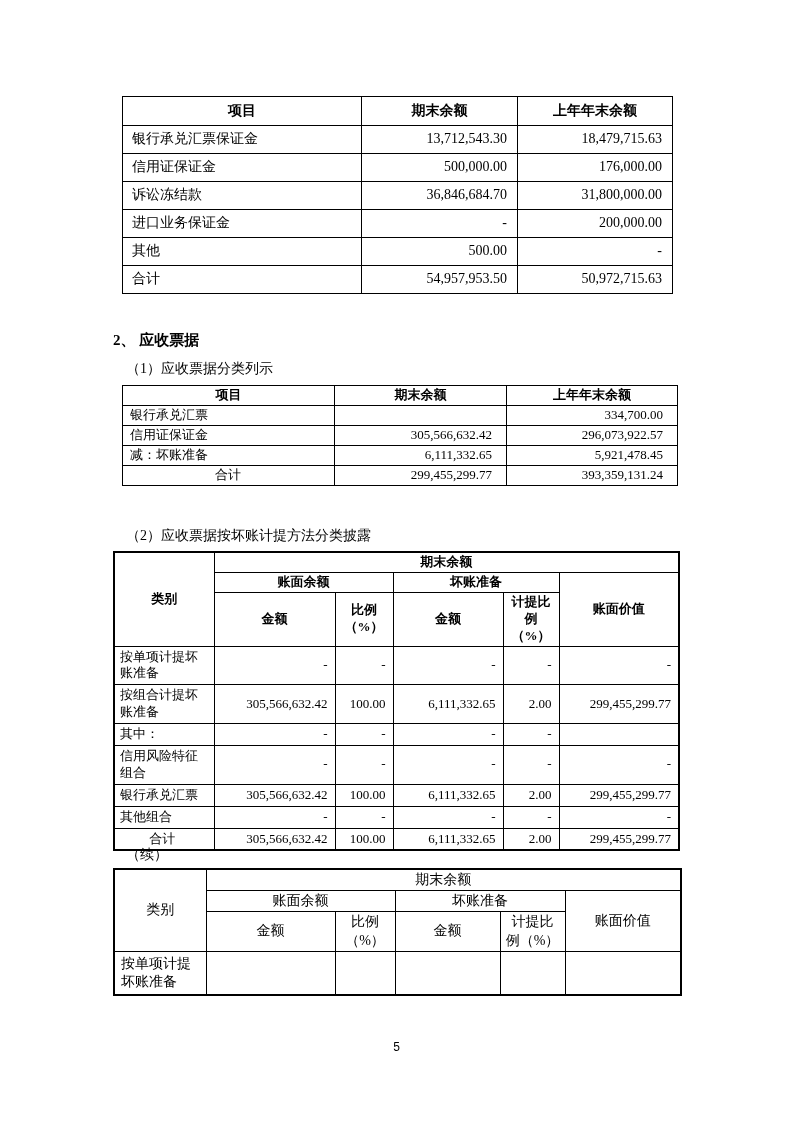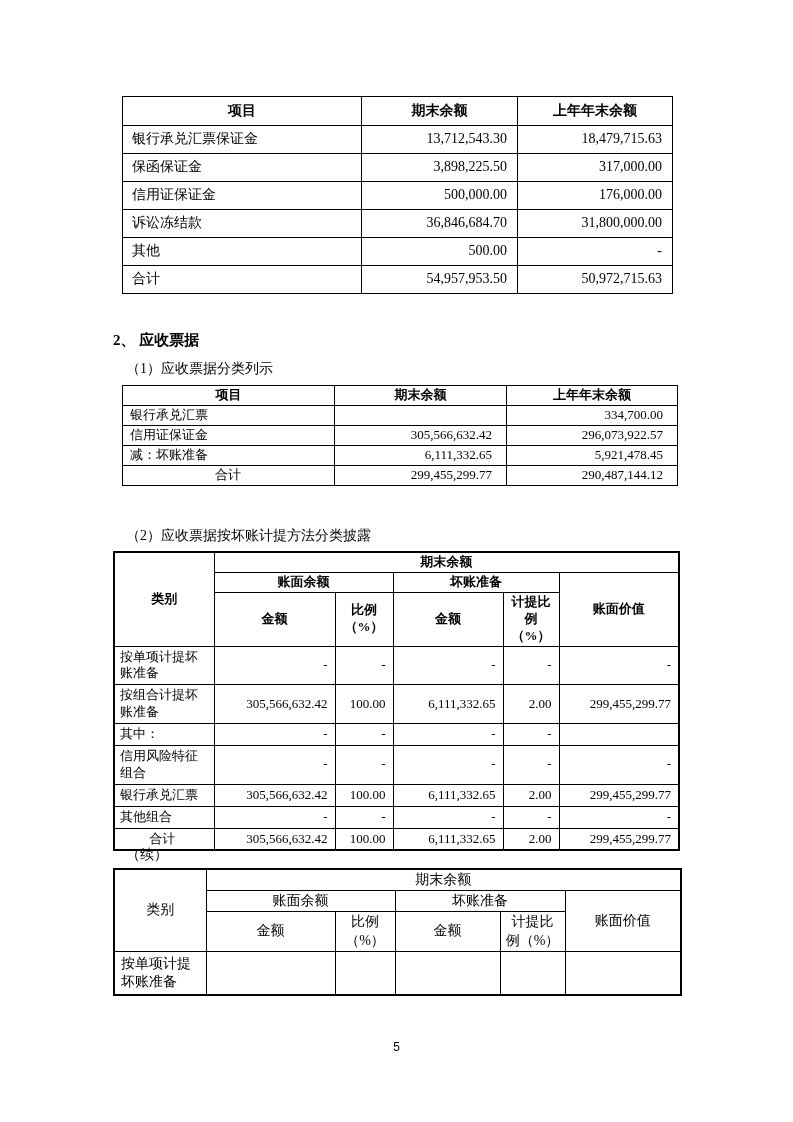--- a/index.html
+++ b/index.html
@@ -77,33 +77,33 @@
       <th>上年年末余额</th>
     </tr>
   </thead>
   <tbody>
       <tr>
         <td class="lbl">银行承兑汇票保证金</td>
         <td class="num">13,712,543.30</td>
         <td class="num">18,479,715.63</td>
       </tr>
       <tr>
-        <td class="lbl">保函保证金</td>
-        <td class="num">3,898,225.50</td>
-        <td class="num">317,000.00</td>
-      </tr>
-      <tr>
         <td class="lbl">信用证保证金</td>
         <td class="num">500,000.00</td>
         <td class="num">176,000.00</td>
       </tr>
       <tr>
         <td class="lbl">诉讼冻结款</td>
         <td class="num">36,846,684.70</td>
         <td class="num">31,800,000.00</td>
+      </tr>
+      <tr>
+        <td class="lbl">进口业务保证金</td>
+        <td class="num">-</td>
+        <td class="num">200,000.00</td>
       </tr>
       <tr>
         <td class="lbl">其他</td>
         <td class="num">500.00</td>
         <td class="num">-</td>
       </tr>
       <tr>
         <td class="lbl">合计</td>
         <td class="num">54,957,953.50</td>
         <td class="num">50,972,715.63</td>
@@ -139,21 +139,21 @@
         <td class="num">296,073,922.57</td>
       </tr>
       <tr>
         <td class="lbl">减：坏账准备</td>
         <td class="num">6,111,332.65</td>
         <td class="num">5,921,478.45</td>
       </tr>
       <tr>
         <td class="lbl ctr">合计</td>
         <td class="num">299,455,299.77</td>
-        <td class="num">290,487,144.12</td>
+        <td class="num">393,359,131.24</td>
       </tr>
     </tbody>
 </table>
 
 <div class="abs h-sub2">（2）应收票据按坏账计提方法分类披露</div>
 
 <table class="abs t3">
   <colgroup>
     <col style="width:100px">
       <col style="width:121px">

